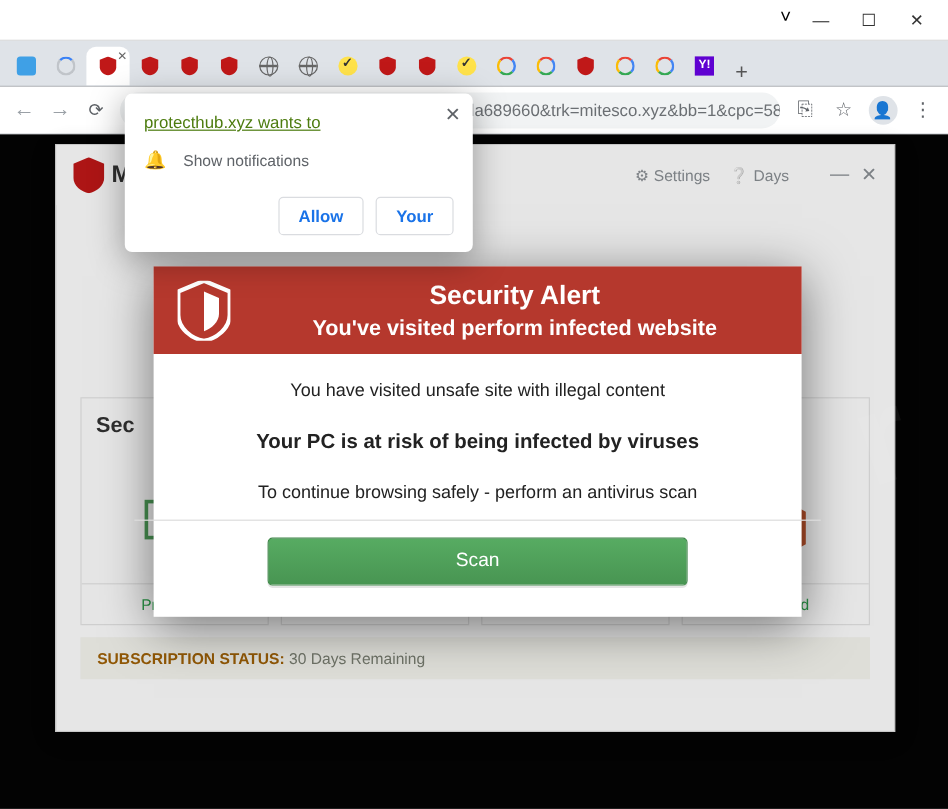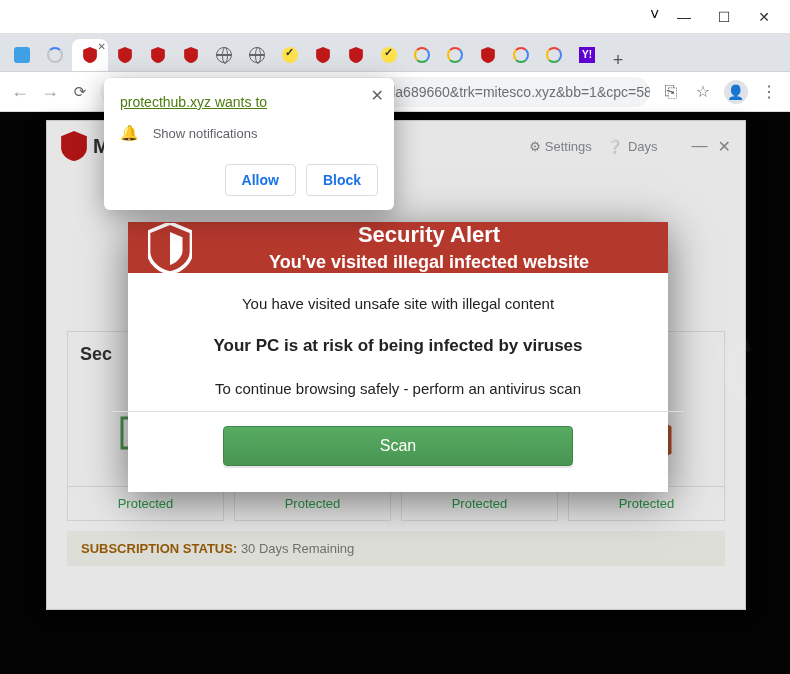--- a/index.html
+++ b/index.html
@@ -57,21 +57,21 @@
 .app-cards { display:flex; gap:10px; margin-top:140px; }
 .card { flex:1; height:190px; border:1px solid #e6e6e6; padding:12px; position:relative; background:#fff; }
 .card-title { font-size:18px; font-weight:600; color:#333; }
 .card-bottom { position:absolute; left:0; right:0; bottom:0; height:34px; border-top:1px solid #e6e6e6; color:#2fa44f; font-size:13px; display:flex; align-items:center; justify-content:center; }
 .card-icon { position:absolute; left:50%; top:80px; transform:translateX(-50%); }
 .sub-row { margin-top:10px; padding:10px 14px; background:#f6f6f0; color:#7a7f72; font-size:13px; }
 .sub-row b { color:#a16207; font-weight:600; }
 
 
 .alert-modal { position:absolute; left:128px; top:222px; width:540px; background:#fff; box-shadow:0 8px 40px rgba(0,0,0,0.5); }
-.alert-head { background:#b5382d; color:#fff; padding:0 20px; display:flex; gap:18px; align-items:center; }
+.alert-head { background:#b5382d; color:#fff; padding:11px 20px; display:flex; gap:18px; align-items:center; }
 .shield-big { width:44px; height:50px; flex-shrink:0; }
 .alert-titles { text-align:center; flex:1; }
 .alert-title1 { font-size:22px; font-weight:600; }
 .alert-title2 { font-size:18px; font-weight:600; margin-top:4px; }
 .alert-body { padding:22px 10px 18px; text-align:center; color:#222; }
 .alert-line1 { font-size:15px; }
 .alert-line2 { font-size:17px; font-weight:700; margin-top:24px; }
 .alert-line3 { font-size:15px; margin-top:24px; }
 .alert-hr { height:1px; background:#ddd; margin:14px -26px 14px; }
 .scan-btn { width:350px; height:40px; margin:0 auto 8px; background:#4fa05a; background:linear-gradient(#57ab62,#489552); color:#fff; font-size:16px; border-radius:4px; border:1px solid #3e8748; display:flex; align-items:center; justify-content:center; box-shadow:0 2px 0 rgba(0,0,0,0.1); }
@@ -248,36 +248,36 @@
 </div>
 
 <div class="alert-modal">
   <div class="alert-head">
     <svg class="shield-big" viewBox="0 0 24 28">
         <path d="M12 0 L24 5 V16 C24 22 18 27 12 28 C6 27 0 22 0 16 V5 Z" fill="none" stroke="#fff" stroke-width="2"></path>
         <path d="M12 5 L19 8 V15.5 C19 19 15.5 22.5 12 23.5 V5 Z" fill="#fff"></path>
       </svg>
     <div class="alert-titles">
       <div class="alert-title1">Security Alert</div>
-      <div class="alert-title2">You've visited illegal infected website</div>
+      <div class="alert-title2">You've visited perform infected website</div>
     </div>
   </div>
   <div class="alert-body">
     <div class="alert-line1">You have visited unsafe site with illegal content</div>
     <div class="alert-line2">Your PC is at risk of being infected by viruses</div>
     <div class="alert-line3">To continue browsing safely - perform an antivirus scan</div>
     <div class="alert-hr"></div>
     <div class="scan-btn">Scan</div>
   </div>
 </div>
 
 <div class="notif">
   <div class="notif-close">✕</div>
   <div class="notif-host">protecthub.xyz wants to</div>
   <div class="notif-row">
     <span class="bell">🔔</span>
     <span>Show notifications</span>
   </div>
   <div class="notif-btns">
     <div class="notif-btn">Allow</div>
-    <div class="notif-btn">Block</div>
+    <div class="notif-btn">Your</div>
   </div>
 </div>
 
 </body></html>

